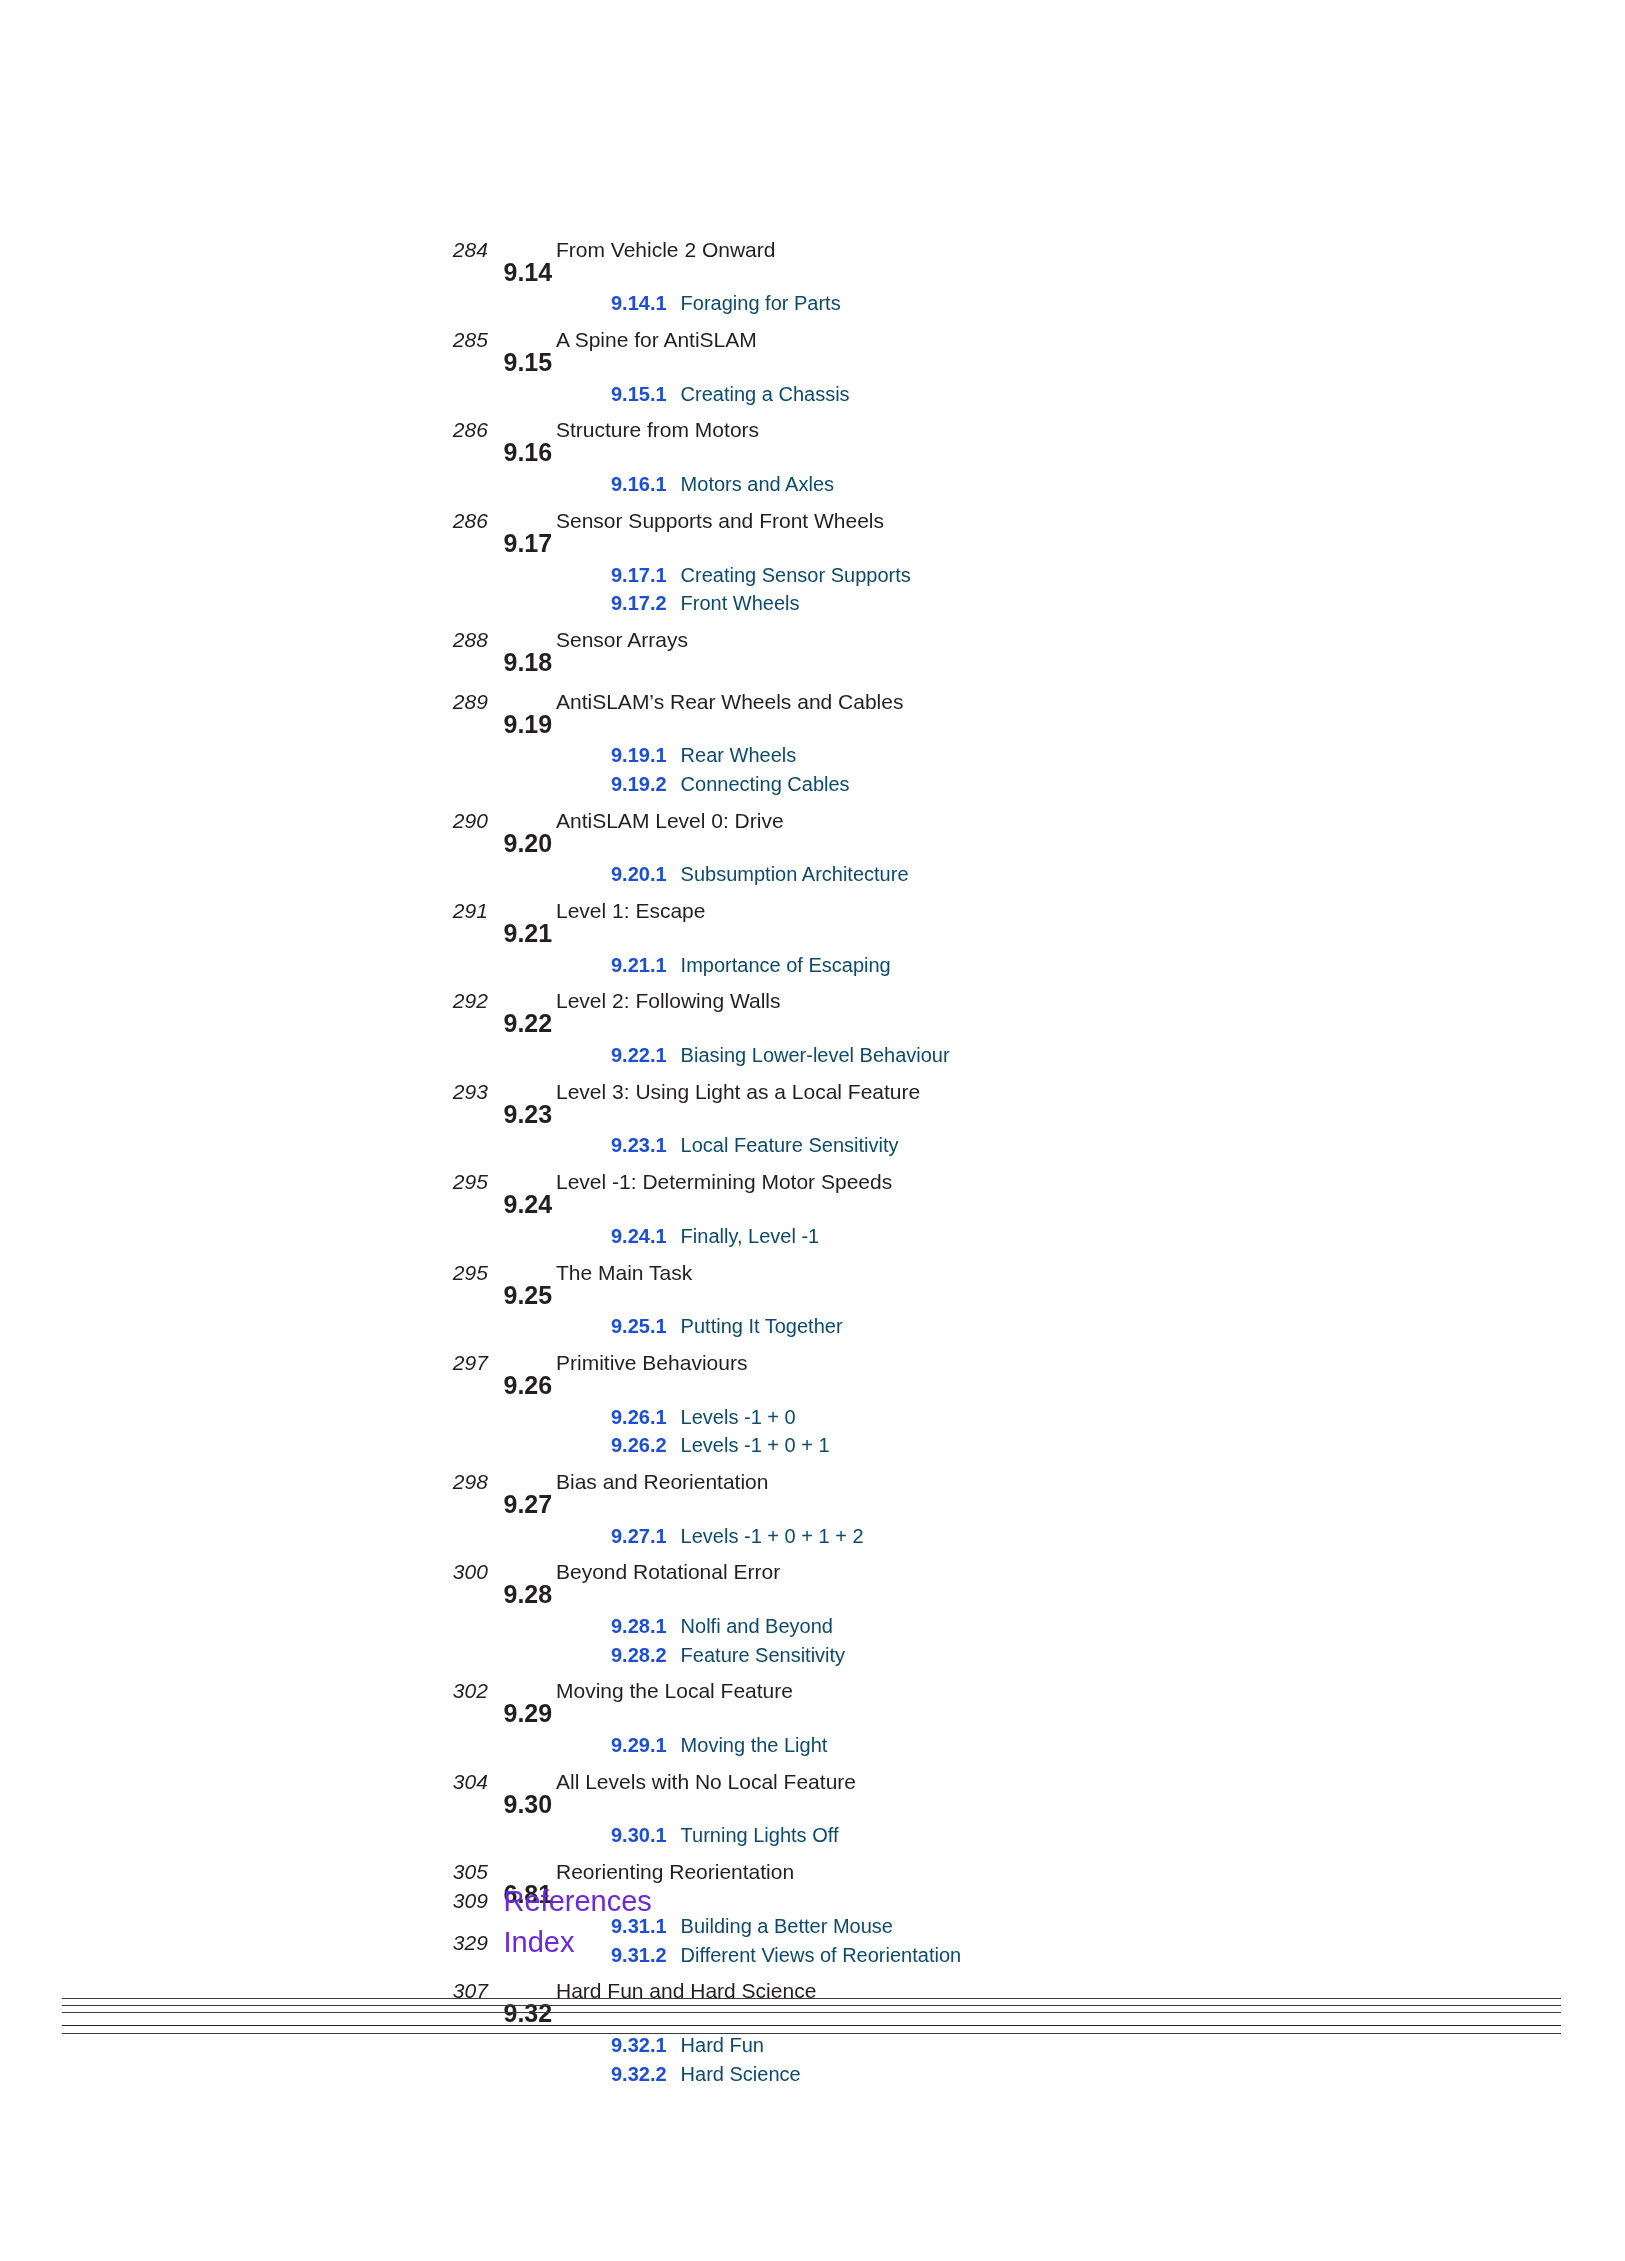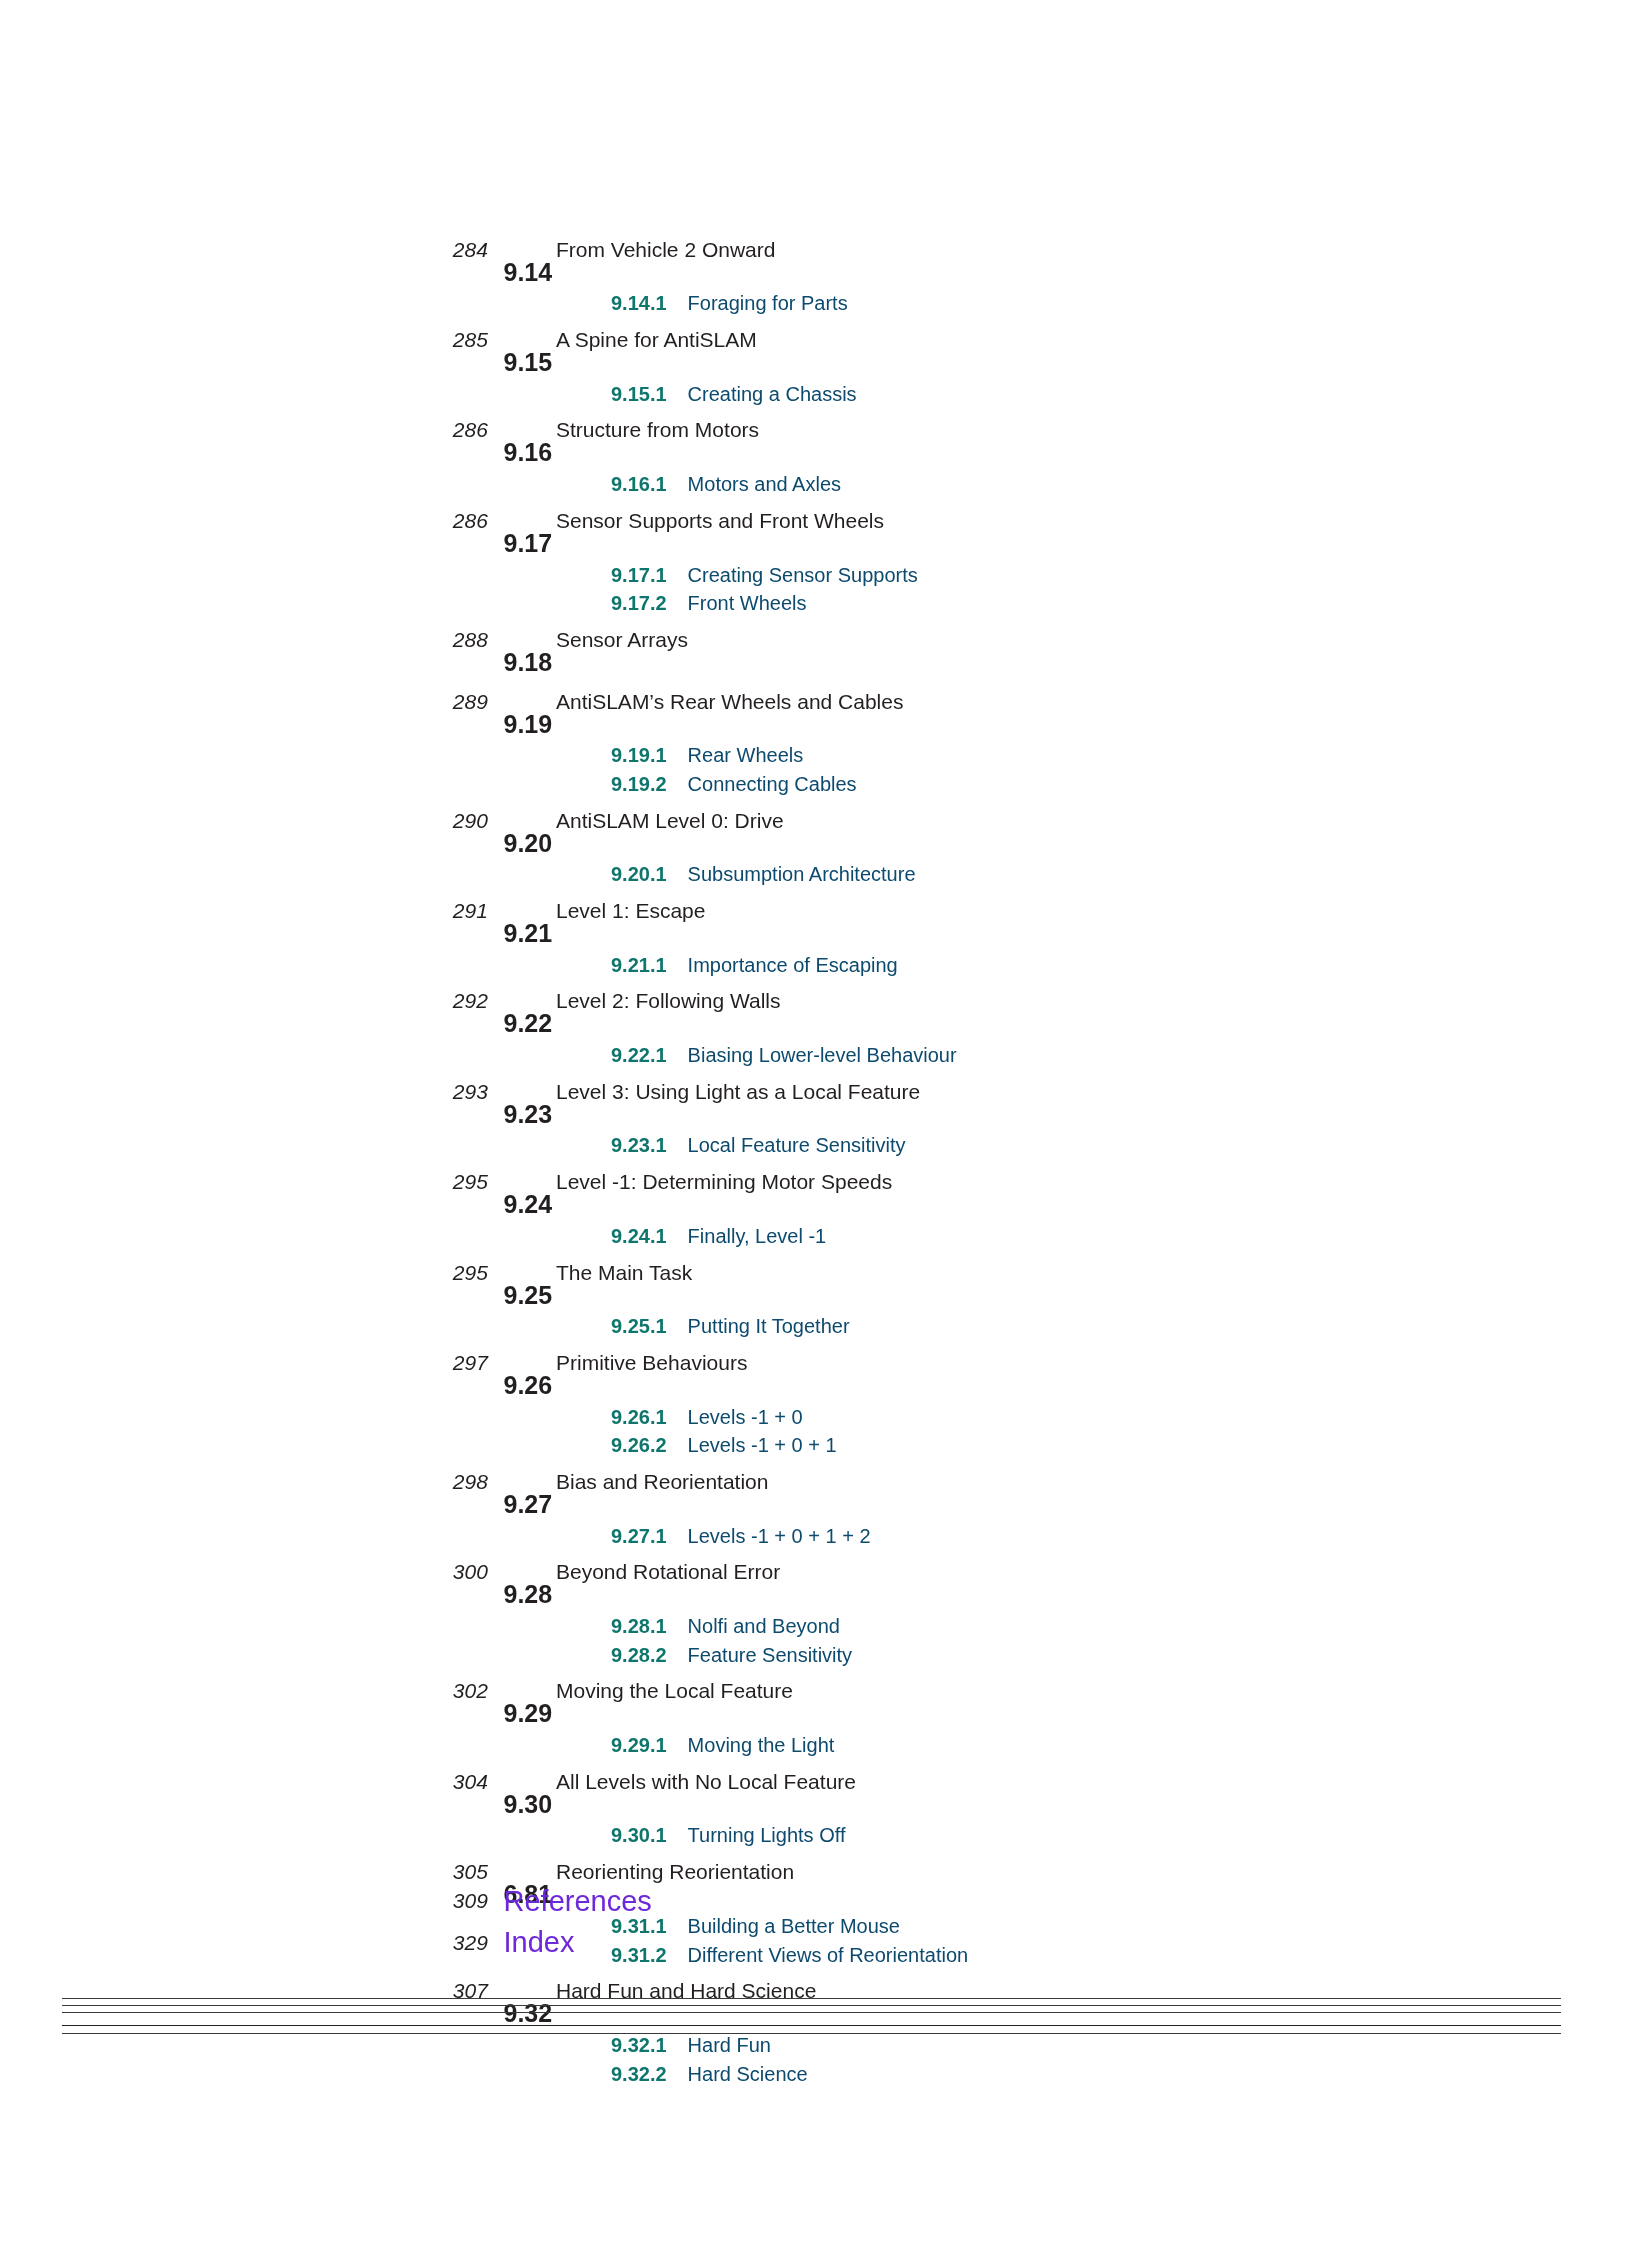--- a/index.html
+++ b/index.html
@@ -60,23 +60,23 @@
   
   .sub-row {
     display: flex;
     align-items: baseline;
     margin-top: 5.7px;
     padding-left: 188px;
   }
   .subnum {
     font-size: 20px;
     font-weight: bold;
-    color: #0f766e;
+    color: #1d4ed8;
     flex: 0 0 auto;
-    margin-right: 21px;
+    margin-right: 14px;
   }
   .subtitle {
     font-size: 20px;
     color: #0c4a6e;
     flex: 1 1 auto;
   }
 
   
   .back {
     position: absolute;

